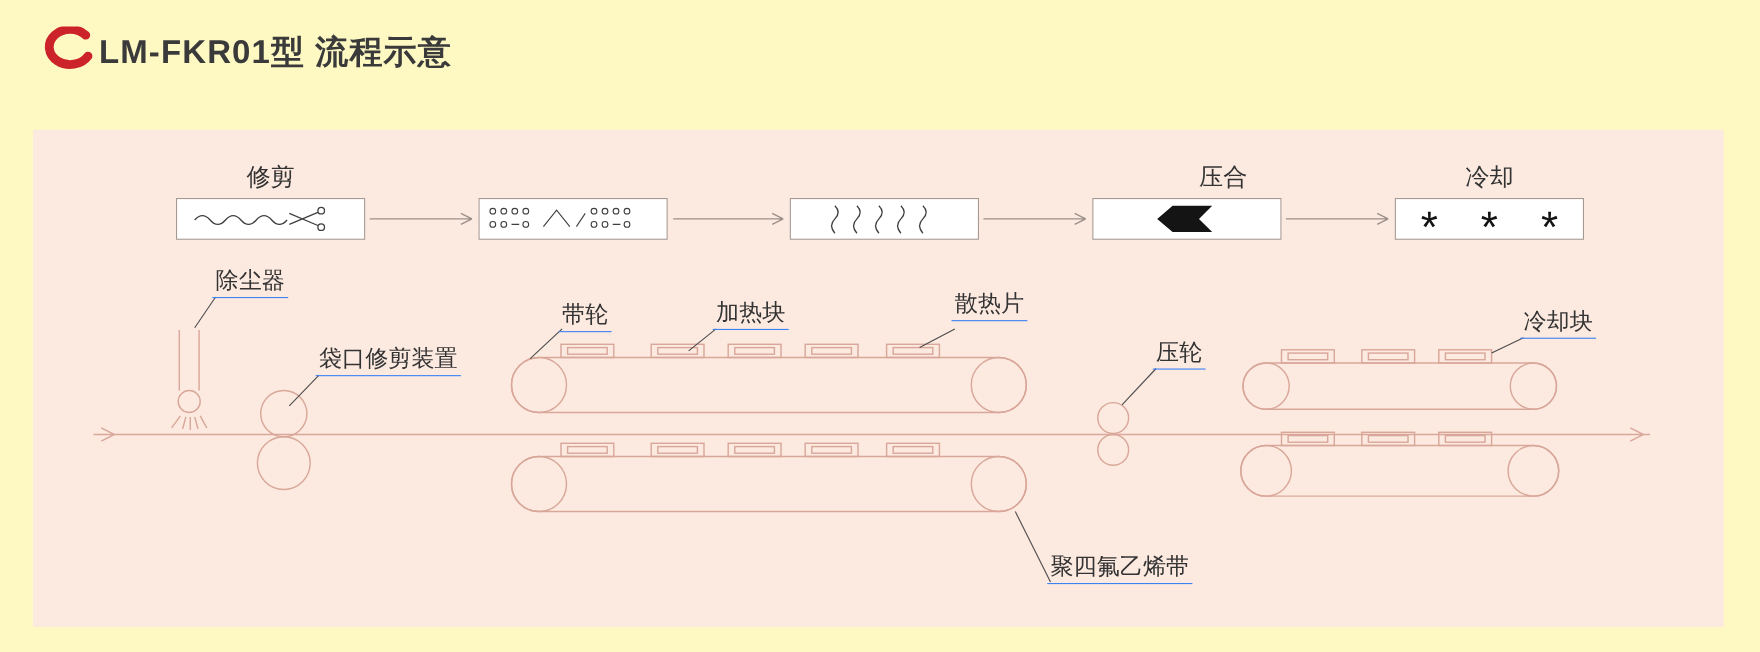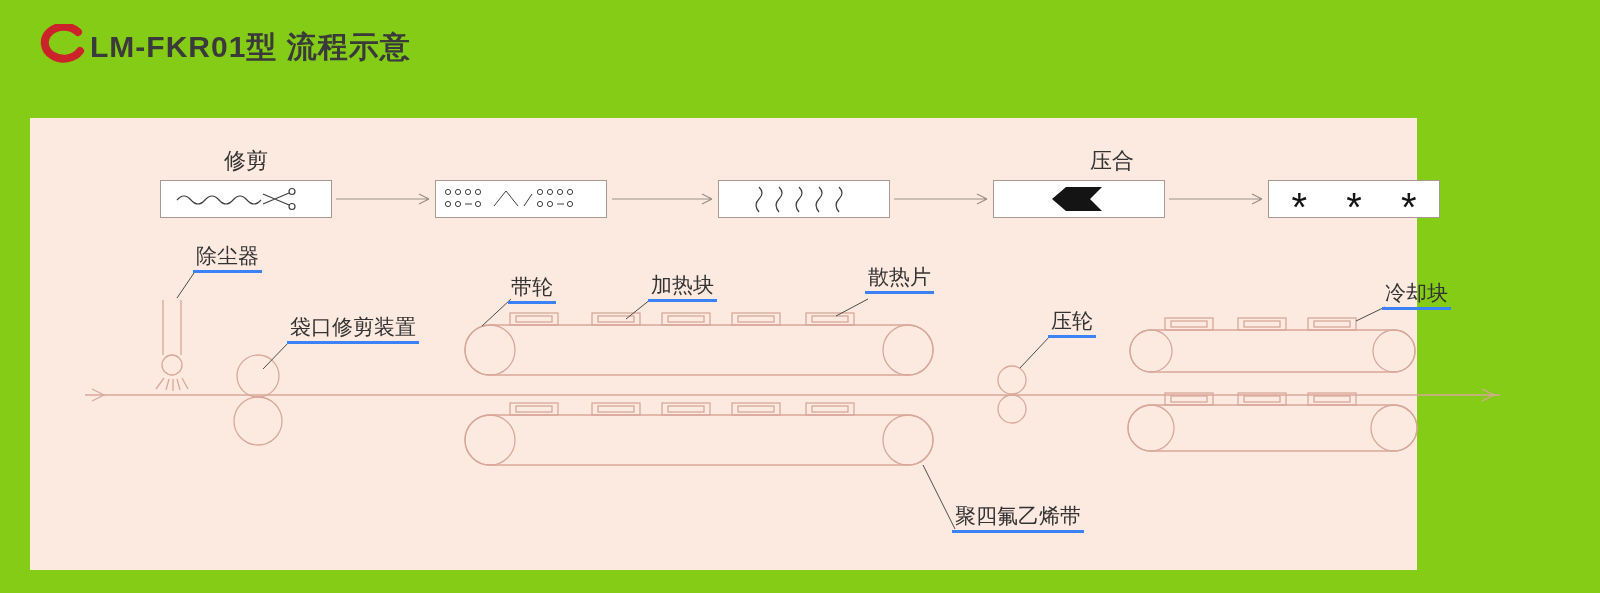--- a/index.html
+++ b/index.html
@@ -1,39 +1,39 @@
 <!DOCTYPE html>
 <html><head>
 <meta charset="utf-8">
 <style>
   html,body{margin:0;padding:0;background:#ffffff;}
   body{font-family:"Liberation Sans","DejaVu Sans",sans-serif;}
-  #screen{position:relative;width:1600px;height:593px;background:#84cc16;overflow:hidden;}
+  #screen{position:relative;width:1600px;height:593px;background:#fef9c3;overflow:hidden;}
 
   
   .hdr{position:absolute;left:34px;top:24px;display:flex;align-items:center;}
   .logo{display:inline-block;width:52px;height:46px;margin-right:4px;}
   .title{font-size:30px;font-weight:bold;color:#3a3a3a;letter-spacing:1px;margin:0;}
 
   
-  .panel{position:absolute;left:30px;top:118px;width:1387px;height:452px;background:#fceae0;text-decoration:underline;}
+  .panel{position:absolute;left:30px;top:118px;width:1537px;height:452px;background:#fceae0;text-decoration:underline;}
   .bg-art{position:absolute;left:0;top:0;width:1537px;height:452px;}
 
   
   .step-label{position:absolute;top:28px;width:172px;text-align:center;
               font-size:22px;color:#333;white-space:nowrap;}
   .step-box{position:absolute;top:62px;width:172px;height:38px;background:#ffffff;
             border:1px solid #a89a92;box-sizing:border-box;
             display:flex;align-items:center;justify-content:center;overflow:hidden;}
   .asterisks{font-size:40px;color:#141414;word-spacing:28px;transform:translateY(8px);
              line-height:1;display:inline-block;}
 
   
   .callout{position:absolute;font-size:21px;line-height:25px;color:#333;
-           border-bottom:3px solid #3b82f6;padding:0 3px 2px 3px;white-space:nowrap;}
+           border-bottom:1px solid #3b82f6;padding:0 3px 2px 3px;white-space:nowrap;}
 </style>
 </head>
 <body>
 
 <div id="screen">
 
   <div class="hdr">
     <span class="logo">
       <svg viewBox="0 0 52 46" width="52" height="46">
         <path d="M44,8 A19,16 0 1 0 46,27" fill="none" stroke="#cc2229" stroke-width="8" stroke-linecap="round"></path>
@@ -149,20 +149,21 @@
         <path d="M621,181 L596,201"></path>
         <path d="M838,181 L806,198"></path>
         <path d="M1021,217 L990,250"></path>
         <path d="M1355,189 L1326,203"></path>
         <path d="M893,347 L925,411"></path>
       </g>
     </svg>
 
     <div class="step-label" style="left:130px">修剪</div>
     <div class="step-label" style="left:996px">压合</div>
+    <div class="step-label" style="left:1238px">冷却</div>
 
     <div class="step-box" style="left:130px">
       <svg viewBox="0 0 150 30" width="150" height="30">
         <g stroke="#3f3f3f" stroke-width="1.2" fill="none">
           <path d="M6,16 q7,-8 14,0 t14,0 t14,0 t14,0 t14,0 t14,0"></path>
           <path d="M118,9 L92,20 M118,21 L92,10"></path>
           <circle cx="121" cy="7.5" r="3"></circle>
           <circle cx="121" cy="22.5" r="3"></circle>
         </g>
       </svg>

